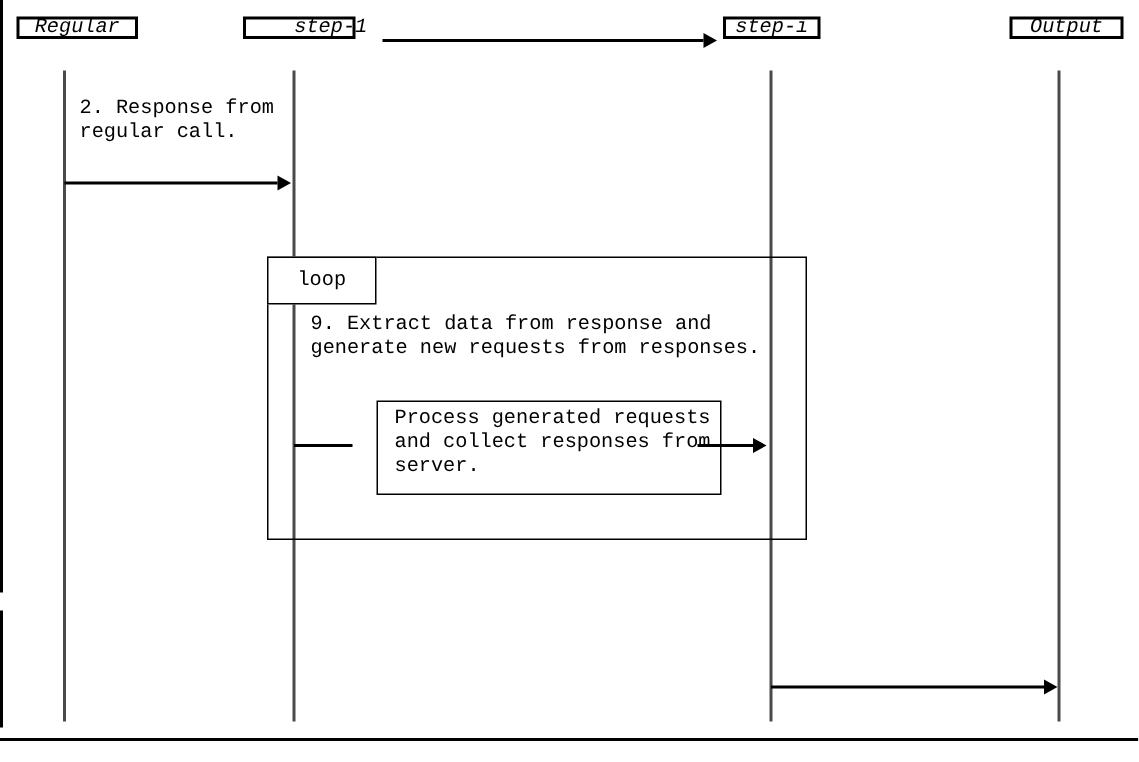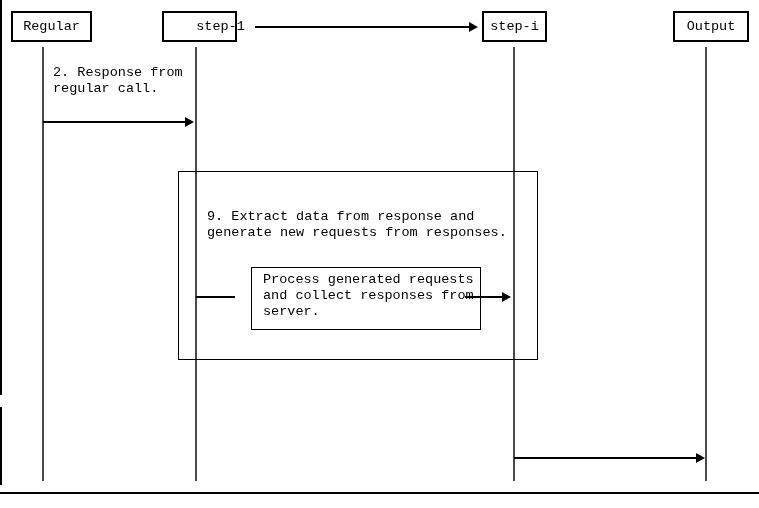--- a/index.html
+++ b/index.html
@@ -24,28 +24,29 @@
     background: #000000;
   }
   #left-edge-top    { left: 0; top: 0;    width: 2px; height: 395px; }
   #left-edge-bottom { left: 0; top: 407px; width: 2px; height: 78px; }
   #bottom-edge      { left: 0; top: 492px; width: 759px; height: 2px; }
 
   
   .actor-box {
     position: absolute;
     top: 11px;
-    height: 31px;
+    height: 15px;
     box-sizing: border-box;
     border: 2px solid #000000;
     background: #ffffff;
     display: flex;
     align-items: center;
     justify-content: center;
     white-space: pre;
+    font-style: italic;
   }
   #actor-regular { left: 11px;  width: 81px; }
   #actor-step1   { left: 162px; width: 75px; padding-left: 42px; }
   #actor-stepi   { left: 482px; width: 65px; }
   #actor-output  { left: 673px; width: 76px; }
 
   
   .lifeline {
     position: absolute;
     top: 47px;
@@ -167,20 +168,23 @@
 
   <div class="hline" id="arrow-top-line"></div>
   <div class="arrowhead-right" id="arrow-top-head"></div>
 
   <div class="note" id="note-msg1">2. Response from
 regular call.</div>
   <div class="hline" id="arrow-msg1-line"></div>
   <div class="arrowhead-right" id="arrow-msg1-head"></div>
 
   <div id="loop-frame"></div>
+  <div id="loop-label-box">
+    <span>loop</span>
+  </div>
 
   <div class="note" id="note-msg2">9. Extract data from response and
 generate new requests from responses.</div>
 
   <div class="hline" id="connector-msg2"></div>
   <div id="process-box">
     <div class="note">Process generated requests
 and collect responses from
 server.</div>
   </div>

